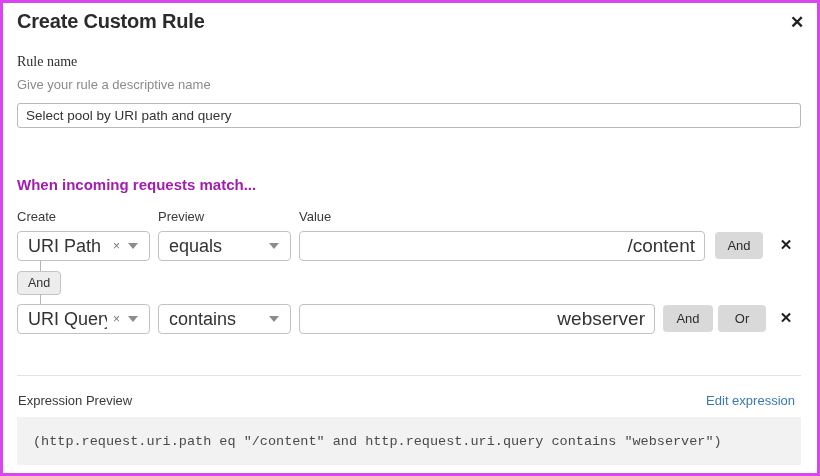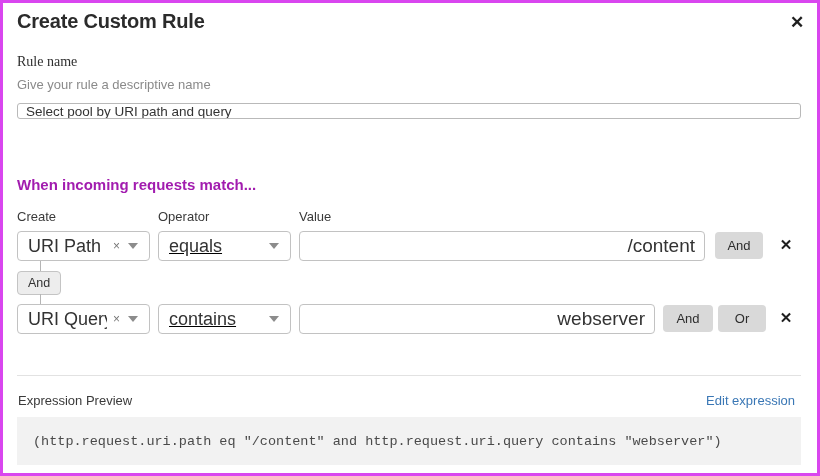--- a/index.html
+++ b/index.html
@@ -58,21 +58,21 @@
     left: 14px;
     top: 74px;
     font-size: 13px;
     color: #8a8a8a;
   }
   .rule-name-input {
     position: absolute;
     left: 14px;
     top: 100px;
     width: 784px;
-    height: 16px;
+    height: 25px;
     box-sizing: border-box;
     border: 1px solid #b9b9b9;
     border-radius: 3px;
     background: #fff;
     font-family: "Liberation Sans", sans-serif;
     font-size: 13.5px;
     color: #333;
     padding: 0 8px;
     outline: none;
   }
@@ -125,21 +125,21 @@
   }
   .chevron {
     width: 0; height: 0;
     border-left: 5px solid transparent;
     border-right: 5px solid transparent;
     border-top: 6px solid #8c8c8c;
     margin-right: 11px;
     margin-left: 2px;
   }
   .sel-field { left: 14px; width: 133px; }
-  .sel-op    { left: 155px; width: 133px; text-decoration: underline; }
+  .sel-op    { left: 155px; width: 133px; }
   .sel-op .sel-text { padding-left: 10px; }
 
   .text-input {
     position: absolute;
     box-sizing: border-box;
     height: 30px;
     border: 1px solid #c2c2c2;
     border-radius: 4px;
     background: #fff;
     font-family: "Liberation Sans", sans-serif;
@@ -265,21 +265,21 @@
   <div class="title">Create Custom Rule</div>
   <div class="close-btn">✕</div>
 
   <div class="rule-name-label">Rule name</div>
   <div class="rule-name-help">Give your rule a descriptive name</div>
   <input class="rule-name-input" type="text" value="Select pool by URI path and query" style="">
 
   <div class="section-title">When incoming requests match...</div>
 
   <div class="col-label lbl-field">Create</div>
-  <div class="col-label lbl-op">Operator</div>
+  <div class="col-label lbl-op">Preview</div>
   <div class="col-label lbl-value">Value</div>
 
   <div class="row row1">
     <div class="select sel-field">
       <span class="sel-text">URI Path</span>
       <span class="clear-x">×</span>
       <span class="chevron"></span>
     </div>
     <div class="select sel-op">
       <span class="sel-text">equals</span>

